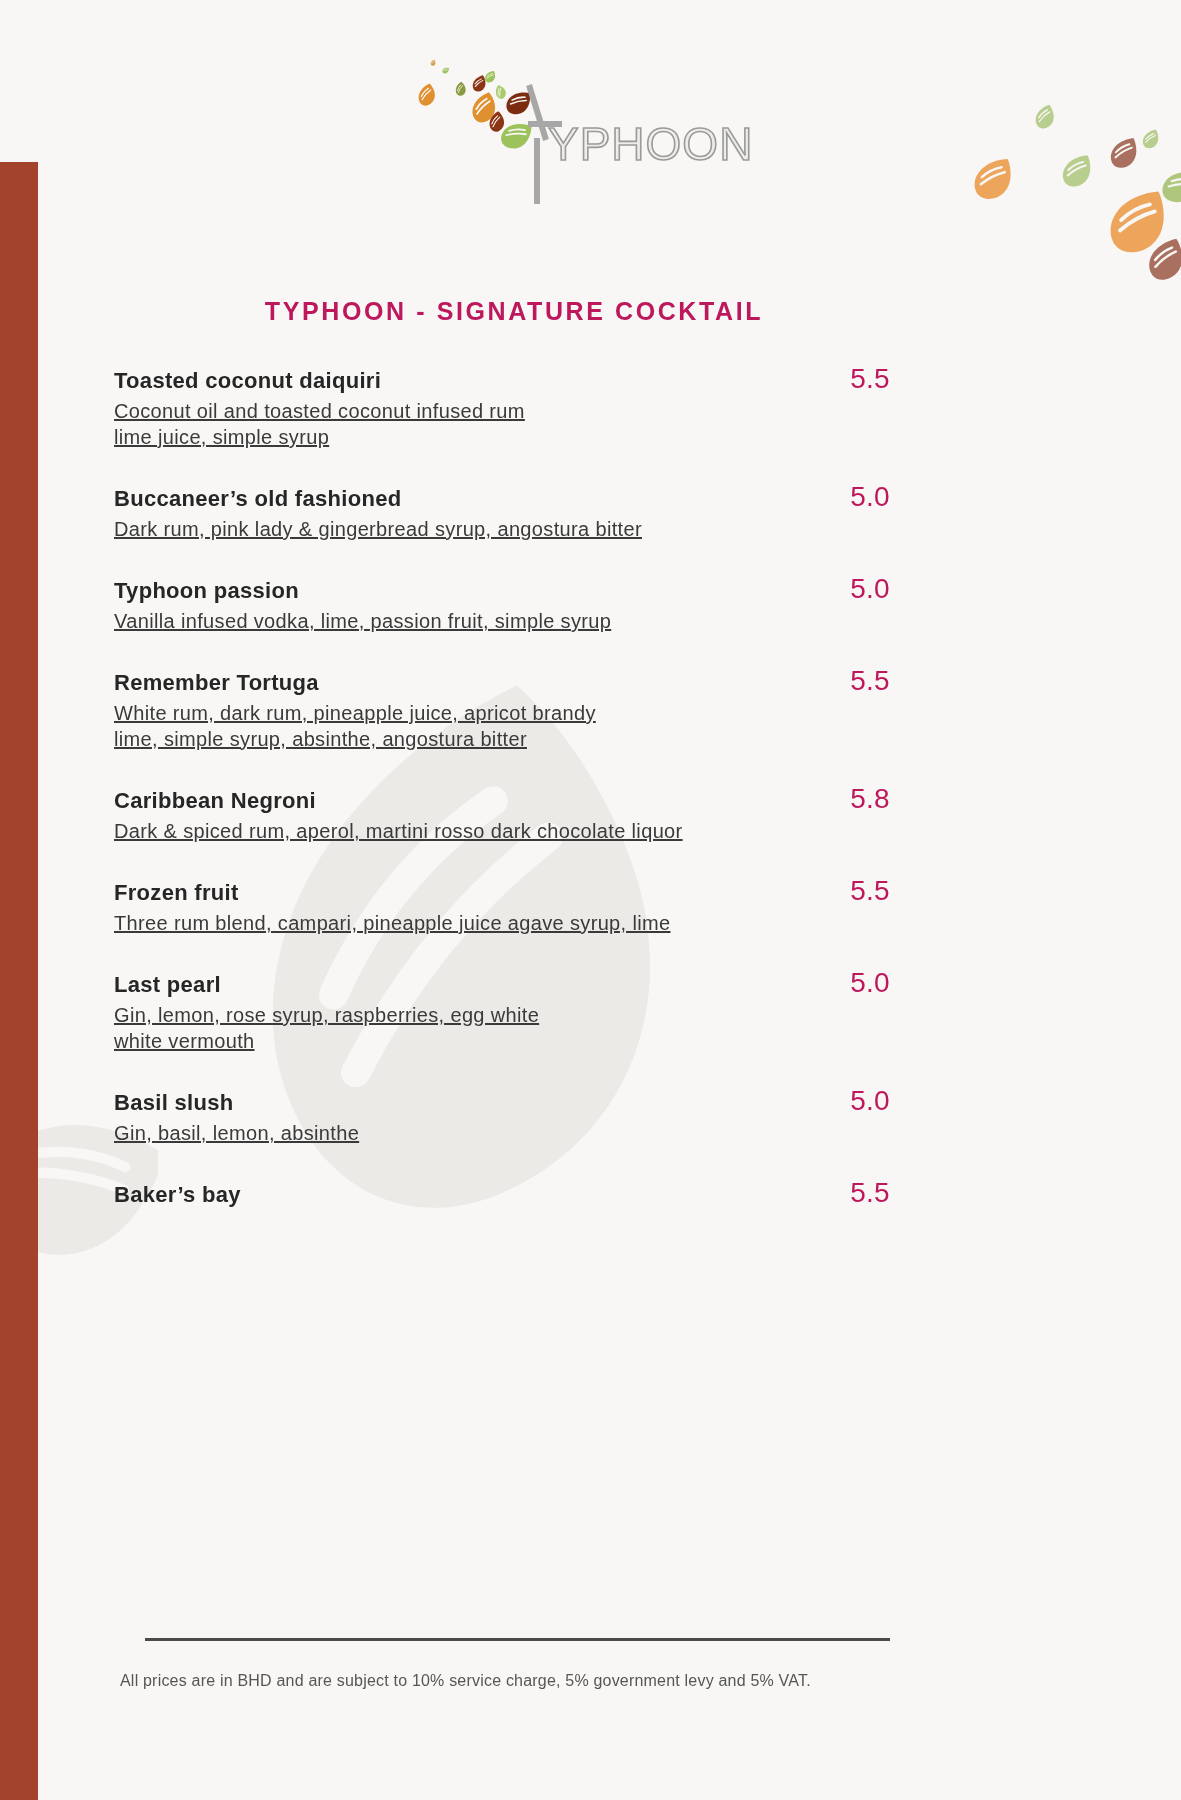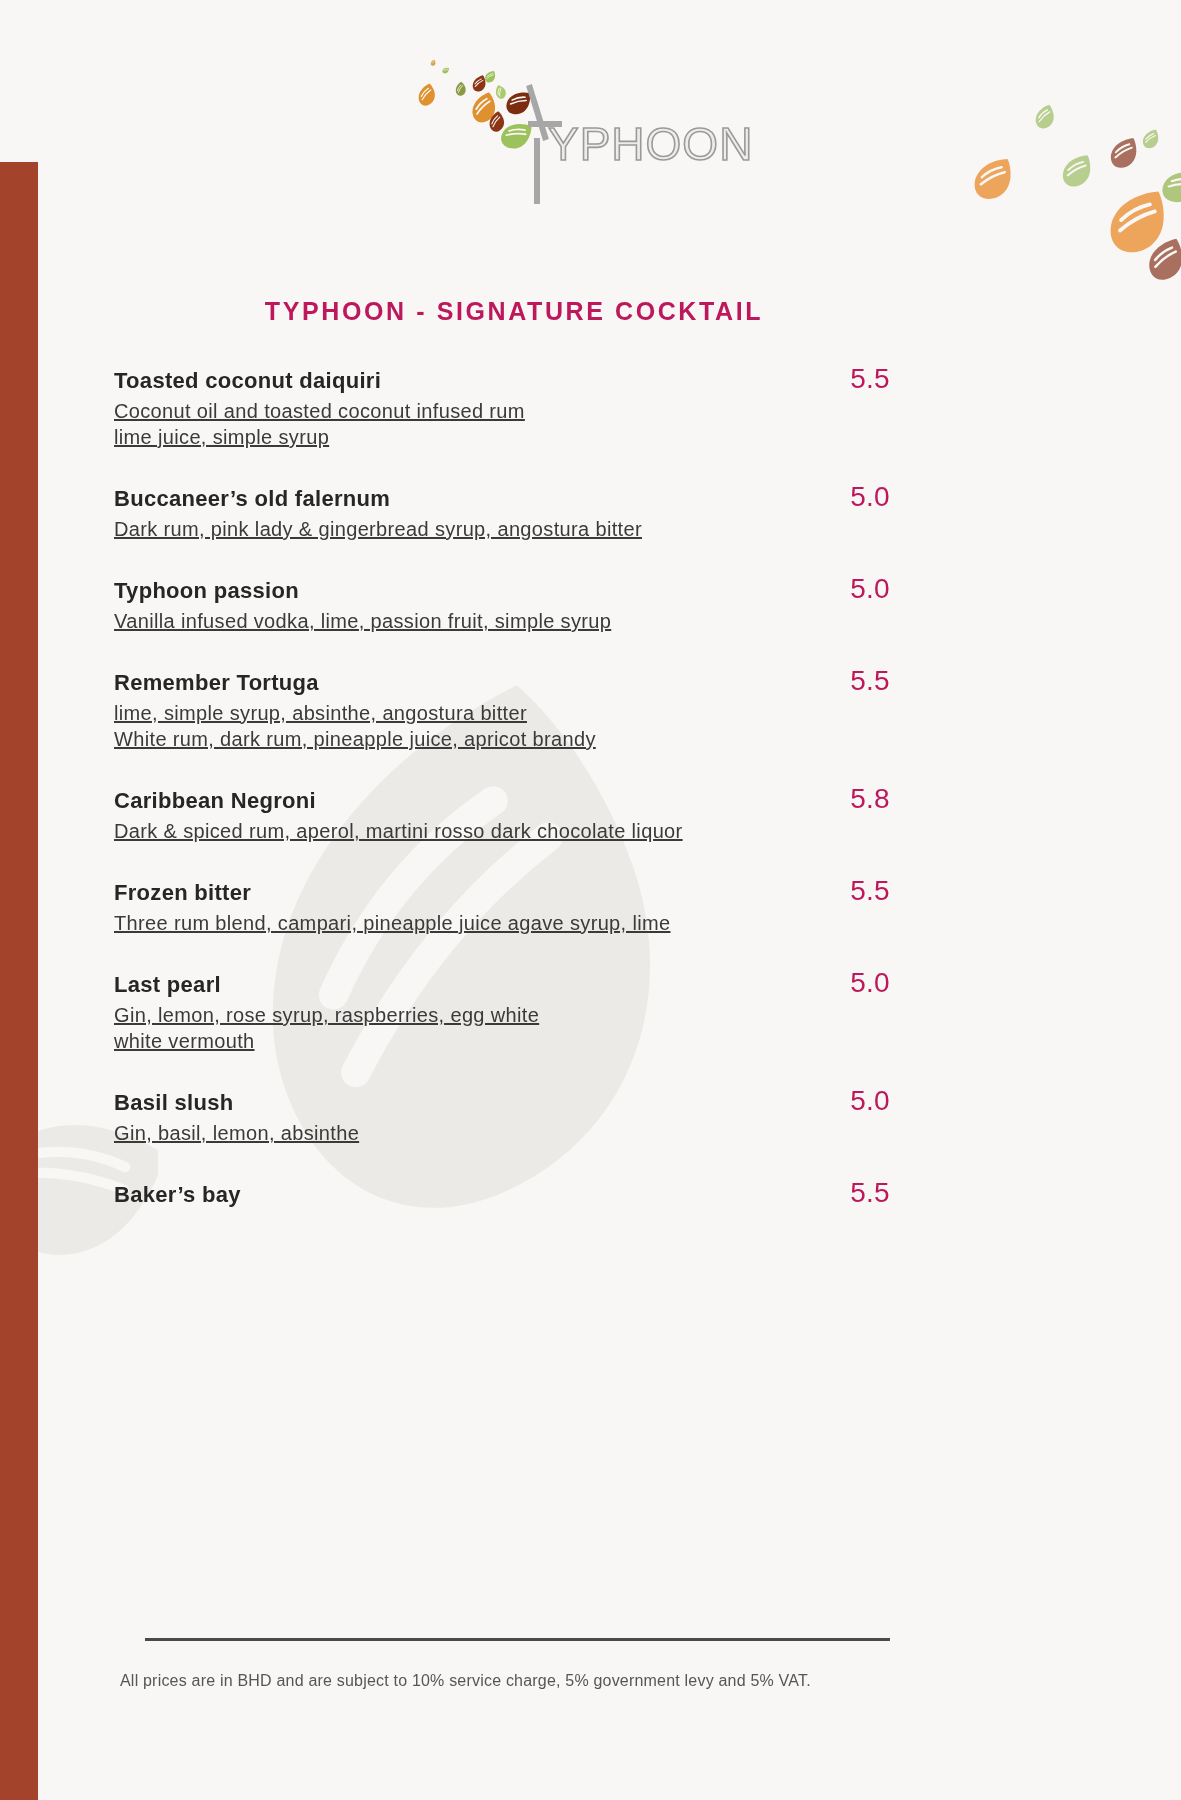--- a/index.html
+++ b/index.html
@@ -125,21 +125,21 @@
       <span class="item-price">5.5</span>
     </div>
     <div class="item-desc">
         <div class="desc-line">Coconut oil and toasted coconut infused rum</div>
         <div class="desc-line">lime juice, simple syrup</div>
       </div>
   </div>
 
   <div class="menu-item">
     <div class="item-head">
-      <span class="item-name">Buccaneer’s old falernum</span>
+      <span class="item-name">Buccaneer’s old fashioned</span>
       <span class="item-price">5.0</span>
     </div>
     <div class="item-desc">
         <div class="desc-line">Dark rum, pink lady &amp; gingerbread syrup, angostura bitter</div>
       </div>
   </div>
 
   <div class="menu-item">
     <div class="item-head">
       <span class="item-name">Typhoon passion</span>
@@ -149,38 +149,38 @@
         <div class="desc-line">Vanilla infused vodka, lime, passion fruit, simple syrup</div>
       </div>
   </div>
 
   <div class="menu-item">
     <div class="item-head">
       <span class="item-name">Remember Tortuga</span>
       <span class="item-price">5.5</span>
     </div>
     <div class="item-desc">
+        <div class="desc-line">White rum, dark rum, pineapple juice, apricot brandy</div>
         <div class="desc-line">lime, simple syrup, absinthe, angostura bitter</div>
-        <div class="desc-line">White rum, dark rum, pineapple juice, apricot brandy</div>
       </div>
   </div>
 
   <div class="menu-item">
     <div class="item-head">
       <span class="item-name">Caribbean Negroni</span>
       <span class="item-price">5.8</span>
     </div>
     <div class="item-desc">
         <div class="desc-line">Dark &amp; spiced rum, aperol, martini rosso dark chocolate liquor</div>
       </div>
   </div>
 
   <div class="menu-item">
     <div class="item-head">
-      <span class="item-name">Frozen bitter</span>
+      <span class="item-name">Frozen fruit</span>
       <span class="item-price">5.5</span>
     </div>
     <div class="item-desc">
         <div class="desc-line">Three rum blend, campari, pineapple juice agave syrup, lime</div>
       </div>
   </div>
 
   <div class="menu-item">
     <div class="item-head">
       <span class="item-name">Last pearl</span>

